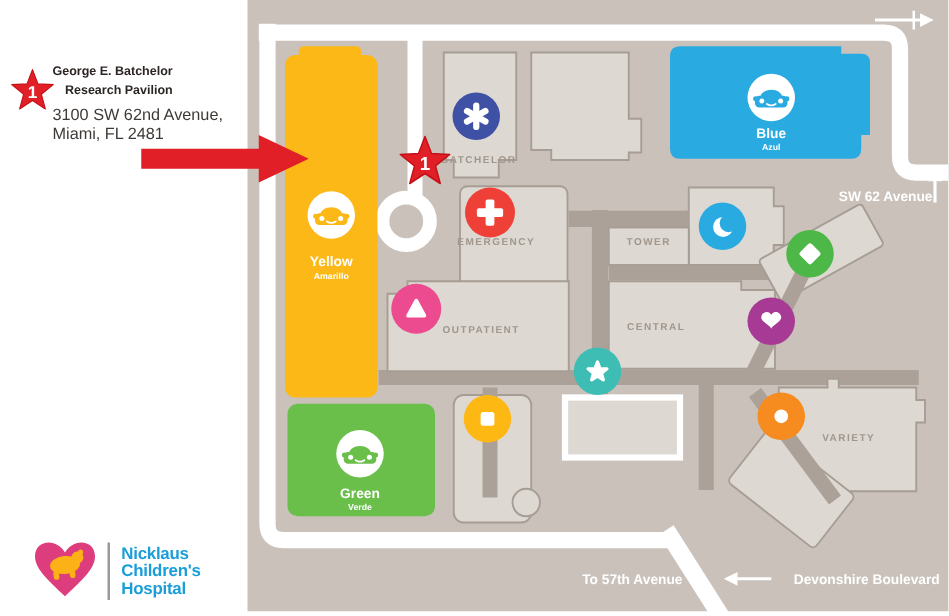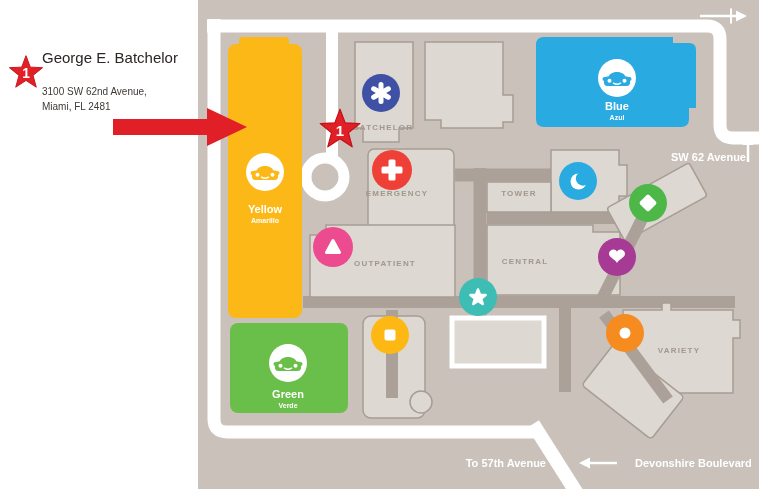--- a/index.html
+++ b/index.html
@@ -1,23 +1,23 @@
 <!DOCTYPE html>
 <html style="--map_bg: #c9c1ba; --building_fill: #ddd8d2; --building_stroke: #a69d94; --road_dark: #aca198; --road_white: #ffffff; --label_gray: #a1978d; --parking_yellow: #fcb817; --parking_blue: #29abe2; --parking_green: #6abf4b; --red: #e11f26; --red_dark: #c41017; --emergency_red: #ee4036; --navy: #3f51a5; --moon_blue: #29abe2; --diamond_green: #4db848; --pink: #ec4b8f; --purple: #a63a94; --teal: #3dbdb3; --icon_yellow: #fdb813; --orange: #f68b1f; --brand_blue: #1b9ed8; --heart_pink: #dd3d7c; --bear_yellow: #fcb216; --text_dark: #2b2523;"><head>
 <meta charset="utf-8">
 <style>
   html,body{margin:0;padding:0;background:#fff;}
   #stage{position:relative;width:759px;height:493px;background:#fff;overflow:hidden;
          font-family:"Liberation Sans",sans-serif;}
   
   #legend{position:absolute;left:0;top:0;width:200px;height:200px;}
   #legend-star{position:absolute;left:4px;top:52px;width:44px;height:44px;}
-  #legend-title{position:absolute;left:42px;top:50px;font-size:15px;font-weight:normal;
+  #legend-title{position:absolute;left:42px;top:50px;font-size:10px;font-weight:bold;
                 color:var(--text_dark);line-height:15px;text-align:right;}
-  #legend-address{position:absolute;left:42px;top:84px;font-size:10px;color:#3f3a36;line-height:15px;}
+  #legend-address{position:absolute;left:42px;top:84px;font-size:13px;color:#3f3a36;line-height:15px;}
   #legend-arrow{position:absolute;left:110px;top:103px;width:142px;height:48px;z-index:5;}
   
   #map{position:absolute;left:195px;top:0;}
   .bldg-label{font-size:8px;font-weight:bold;letter-spacing:1.2px;fill:var(--label_gray);}
   .street-label{font-size:11px;font-weight:bold;fill:#fff;}
   .lot-label{font-size:11px;font-weight:bold;fill:#fff;}
   .lot-sublabel{font-size:7px;font-weight:bold;fill:#fff;}
   .star-num{font-size:15px;font-weight:bold;fill:#fff;}
   
   #logo{position:absolute;left:26px;top:433px;display:flex;align-items:center;}
@@ -194,24 +194,43 @@
 
   <div id="legend">
     <svg id="legend-star" viewBox="0 0 48 48">
       <g transform="translate(24,23)">
         <polygon points="0,-19 4.75,-6.5 18.1,-5.9 7.7,2.5 11.2,15.4 0,8 -11.2,15.4 -7.7,2.5 -18.1,-5.9 -4.75,-6.5" stroke="#c41017" stroke-width="1" stroke-linejoin="round" fill="#e11f26"></polygon>
         <text x="0" y="5.5" text-anchor="middle" class="star-num">1</text>
       </g>
     </svg>
     <div id="legend-title">
       <div>George E. Batchelor</div>
+      <div>Research Pavilion</div>
     </div>
     <div id="legend-address">
       <div>3100 SW 62nd Avenue,</div>
       <div>Miami, FL 2481</div>
     </div>
   </div>
   <svg id="legend-arrow" viewBox="0 0 142 48">
     <polygon points="3,16 97,16 97,5 137,24 97,43 97,32 3,32" fill="#e11f26"></polygon>
   </svg>
 
+  <div id="logo">
+    <svg width="52" height="48" viewBox="0 0 52 48">
+      <path d="M26,44 C11,30 2,21.5 2,12 C2,5 7,1 13,1 C18,1 23,4 26,9 C29,4 34,1 39,1 C45,1 50,5 50,12 C50,21.5 41,30 26,44 Z" fill="#dd3d7c"></path>
+      <g transform="translate(26,19) rotate(-6)" fill="#fcb216">
+        <ellipse cx="0" cy="0" rx="12" ry="7.2"></ellipse>
+        <circle cx="10.5" cy="-5" r="4.8"></circle>
+        <circle cx="13.5" cy="-9" r="2"></circle>
+        <rect x="-10" y="4" width="4.5" height="7" rx="2"></rect>
+        <rect x="3" y="4" width="4.5" height="7" rx="2"></rect>
+      </g>
+    </svg>
+    <div id="logo-divider"></div>
+    <div id="logo-text">
+      <div>Nicklaus</div>
+      <div>Children's</div>
+      <div>Hospital</div>
+    </div>
+  </div>
 
 </div>
 
 </body></html>

